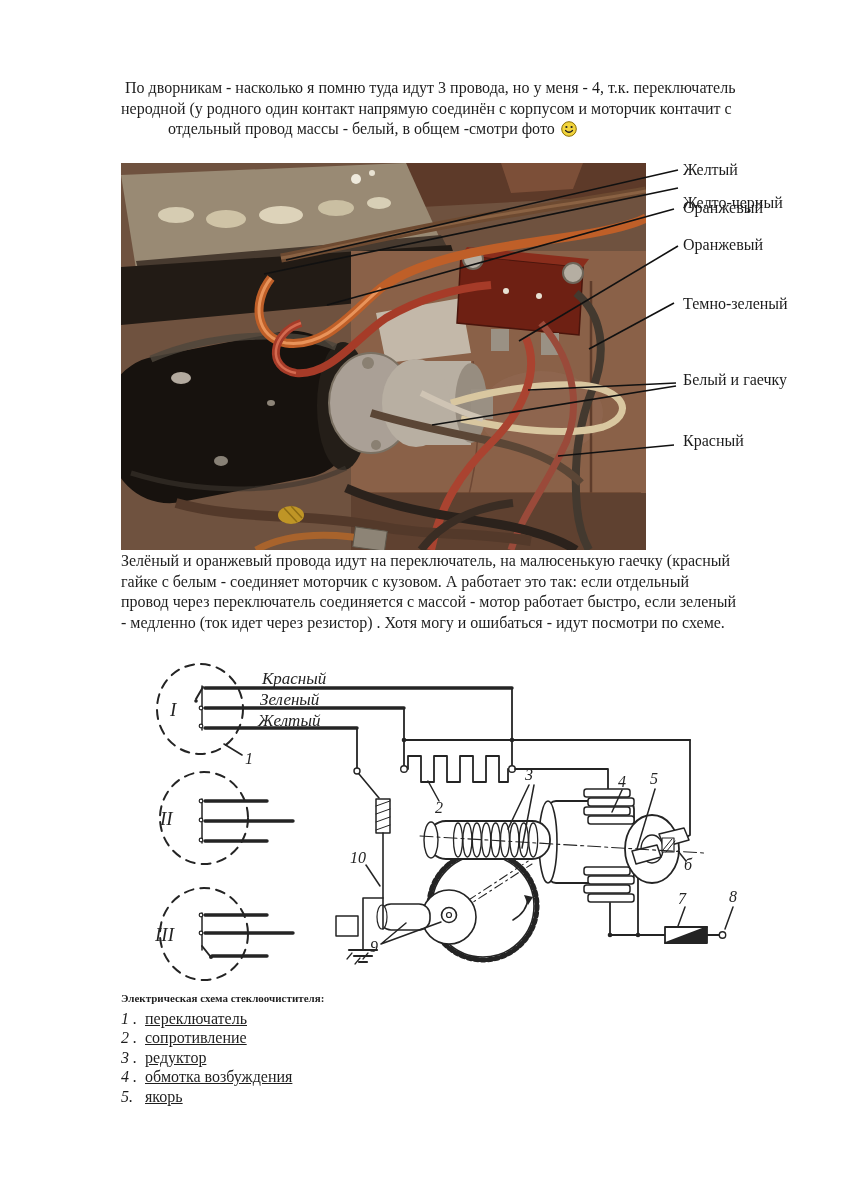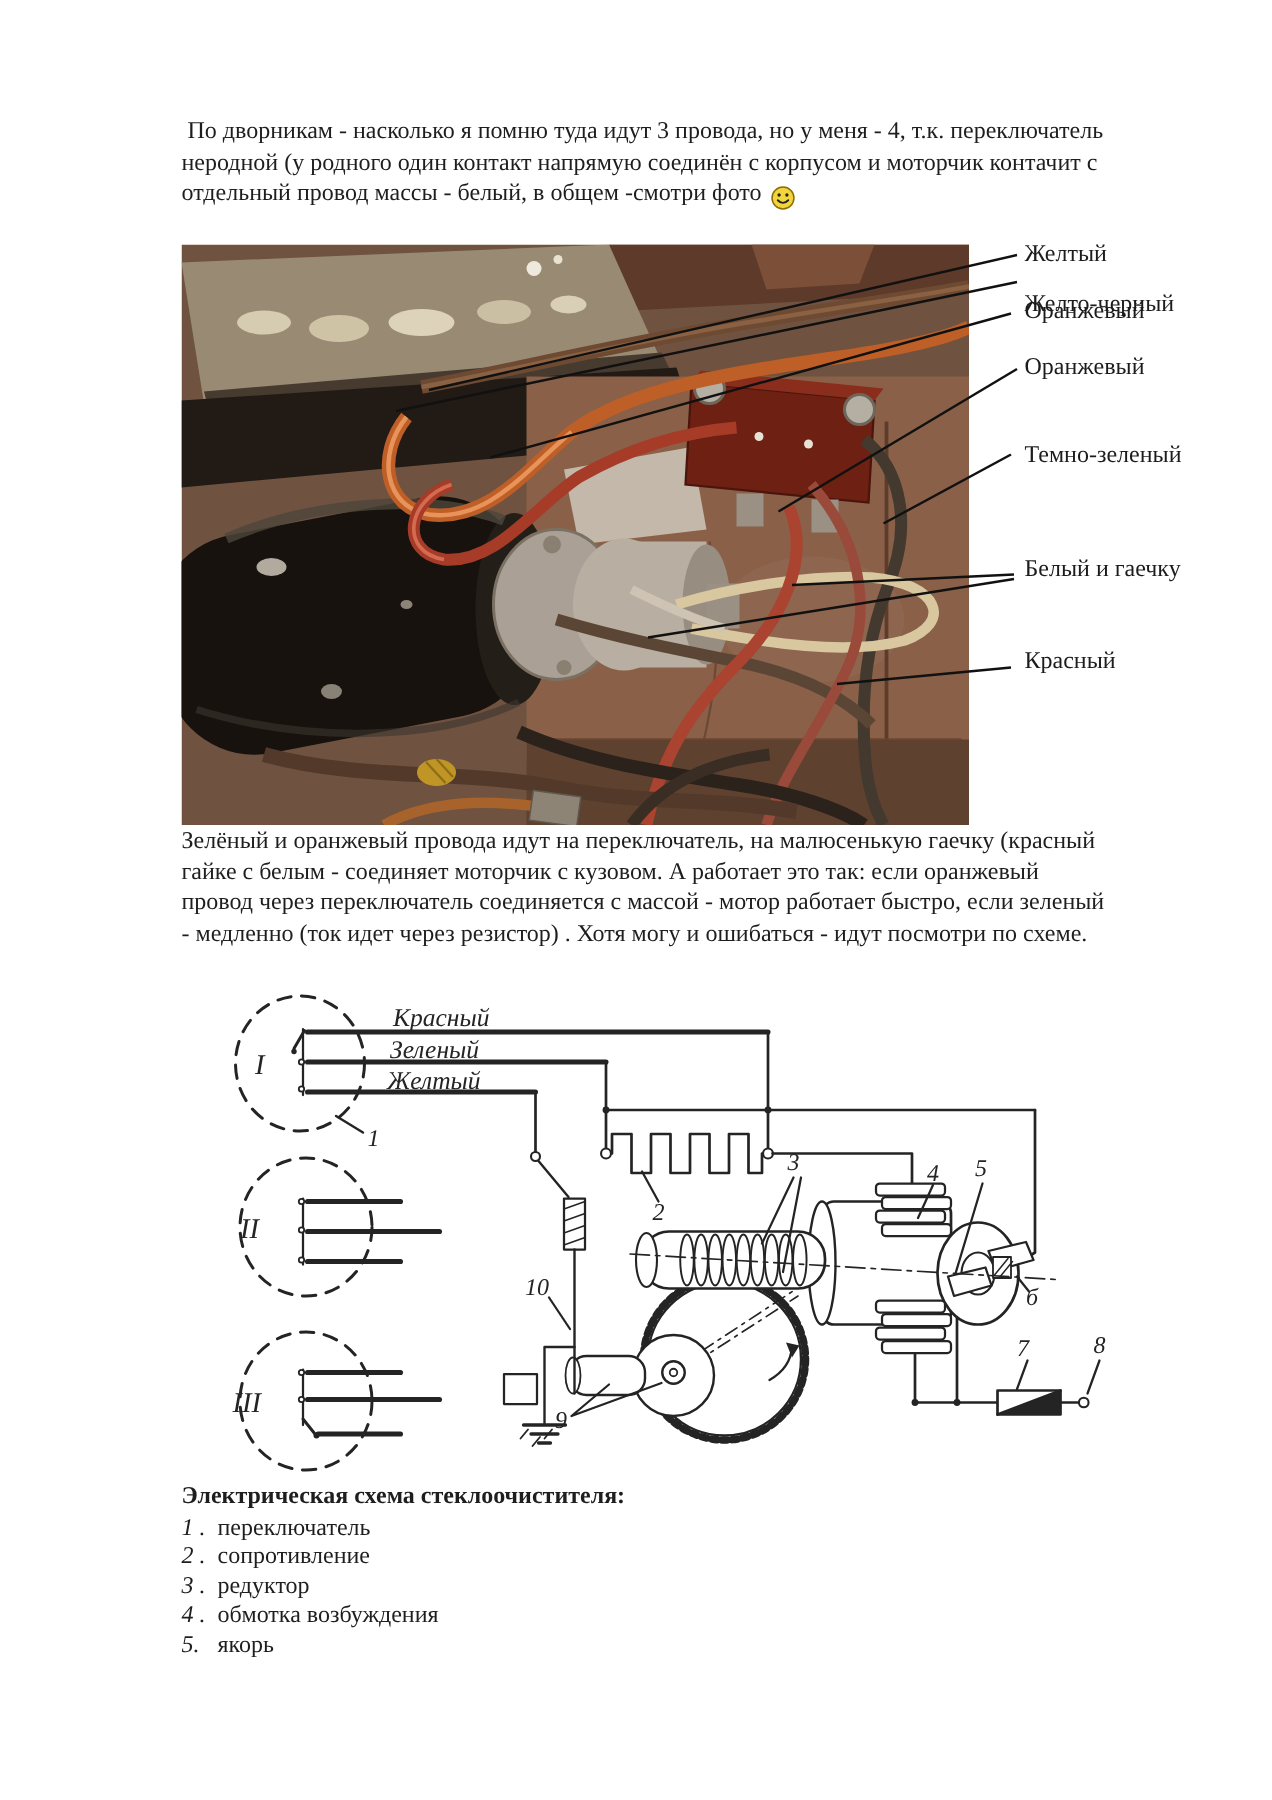--- a/index.html
+++ b/index.html
@@ -4,35 +4,35 @@
 <style>
   html,body{margin:0;padding:0;background:#e9e9e9;}
   .page{
     position:relative;width:848px;height:1200px;margin:0 auto;
     background:#ffffff;overflow:hidden;
     font-family:"Liberation Serif","DejaVu Serif",serif;color:#1e1e1e;
   }
   .textline{white-space:pre;font-size:16px;line-height:20.5px;}
   .intro{position:absolute;left:121px;top:78px;}
   .middle{position:absolute;left:121px;top:551px;}
-  .line-with-icon{display:flex;align-items:flex-end;gap:4px;}
+  .line-with-icon{display:flex;align-items:center;gap:4px;margin-left:47px;}
   .smiley{width:16px;height:16px;display:inline-block;margin-left:2px;}
   .photo-svg{position:absolute;left:121px;top:163px;}
   .photo-label{
     position:absolute;left:683px;font-size:16px;line-height:18px;
     white-space:nowrap;color:#1c1c1c;
   }
   .pl-1{top:161px}.pl-2{top:194px}.pl-3{top:199px}.pl-4{top:236px}
   .pl-5{top:295px}.pl-6{top:371px}.pl-7{top:432px}
   .diagram-svg{position:absolute;left:130px;top:655px;}
   .legend{position:absolute;left:121px;top:987px;}
-  .legend-title{font-weight:bold;font-size:16px;line-height:22px;}
+  .legend-title{font-weight:bold;font-size:11px;line-height:22px;}
   .legend-item{display:flex;font-size:16px;line-height:19.4px;}
   .legend-num{font-style:italic;min-width:20px;}
-  .legend-label{margin-left:4px;}
+  .legend-label{margin-left:4px;text-decoration:underline;}
   svg text{font-family:"Liberation Serif","DejaVu Serif",serif;}
   .dnum{font-style:italic;font-size:16px;fill:#242424;}
   .dwire{font-style:italic;font-size:17px;fill:#242424;}
   .droman{font-style:italic;font-size:19px;fill:#242424;}
 </style>
 </head>
 <body>
 
 <div class="page">
 
@@ -148,21 +148,21 @@
   <div class="photo-label pl-1">Желтый</div>
   <div class="photo-label pl-2">Желто-черный</div>
   <div class="photo-label pl-3">Оранжевый</div>
   <div class="photo-label pl-4">Оранжевый</div>
   <div class="photo-label pl-5">Темно-зеленый</div>
   <div class="photo-label pl-6">Белый и гаечку</div>
   <div class="photo-label pl-7">Красный</div>
 
   <div class="middle">
     <div class="textline">Зелёный и оранжевый провода идут на переключатель, на малюсенькую гаечку (красный</div>
-    <div class="textline">гайке с белым - соединяет моторчик с кузовом. А работает это так: если оранжевый</div>
+    <div class="textline">гайке с белым - соединяет моторчик с кузовом. А работает это так: если отдельный</div>
     <div class="textline">провод через переключатель соединяется с массой - мотор работает быстро, если зеленый</div>
     <div class="textline">- медленно (ток идет через резистор) . Хотя могу и ошибаться - идут посмотри по схеме.</div>
   </div>
 
   <svg class="diagram-svg" width="718" height="360" viewBox="130 655 718 360">
     <g stroke="#242424" fill="none" stroke-linecap="round" stroke-linejoin="round">
 
       <g>
         <ellipse cx="200" cy="709" rx="43" ry="45" stroke-width="2" stroke-dasharray="9 7"></ellipse>
         <line x1="202" y1="686" x2="202" y2="730" stroke-width="1.5"></line>

